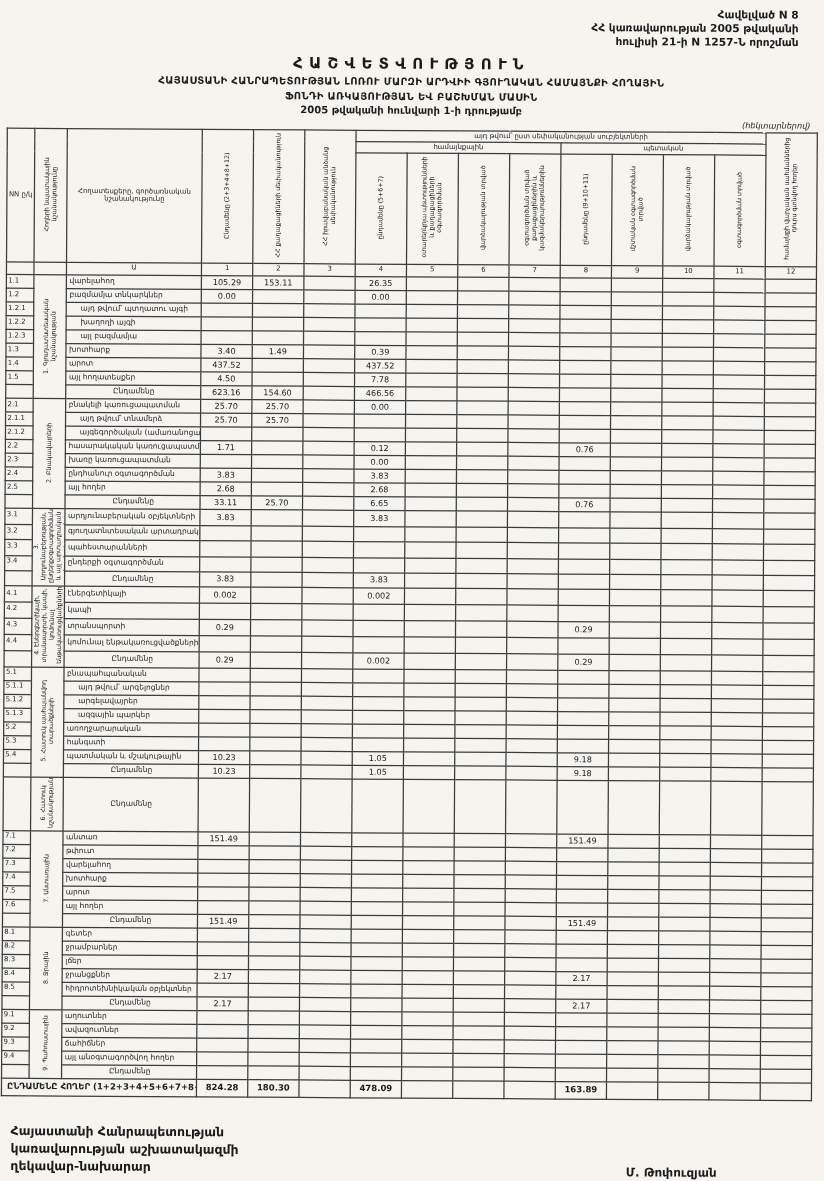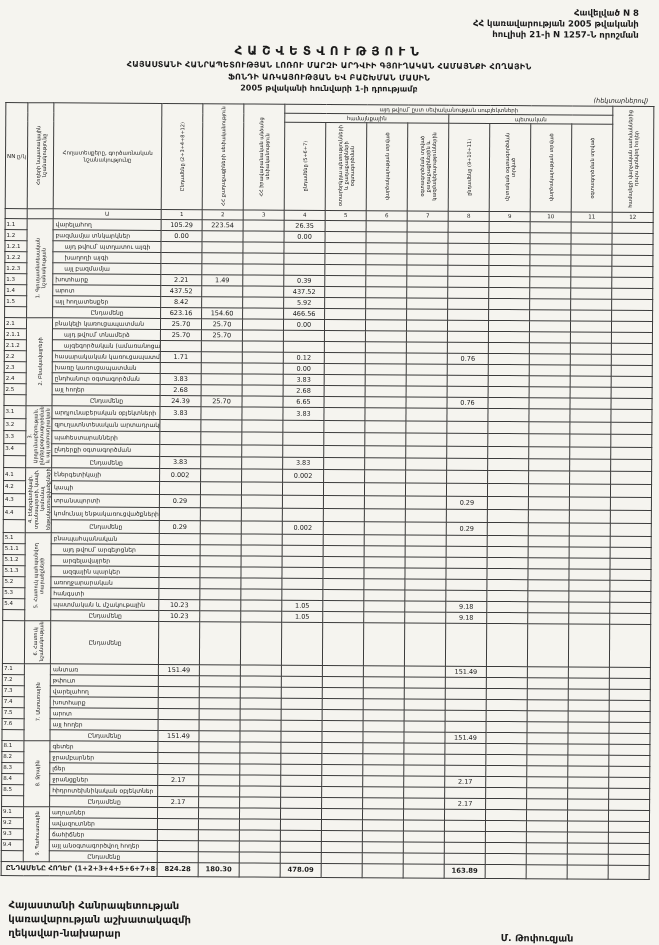--- a/index.html
+++ b/index.html
@@ -123,21 +123,21 @@
         <td>11</td>
         <td>12</td>
       </tr>
     </thead>
     <tbody>
         <tr>
           <td class="code">1.1</td>
           <td class="section" rowspan="9"><span class="vtext vsec">1. Գյուղատնտեսական նշանակության</span></td>
           <td class="name">վարելահող</td>
           <td class="val">105.29</td>
-          <td class="val">223.54</td>
+          <td class="val">153.11</td>
           <td class="val"></td>
           <td class="val">26.35</td>
           <td class="val"></td>
           <td class="val"></td>
           <td class="val"></td>
           <td class="val"></td>
           <td class="val"></td>
           <td class="val"></td>
           <td class="val"></td>
           <td class="val"></td>
@@ -202,21 +202,21 @@
           <td class="val"></td>
           <td class="val"></td>
           <td class="val"></td>
           <td class="val"></td>
           <td class="val"></td>
           <td class="val"></td>
         </tr>
         <tr>
           <td class="code">1.3</td>
           <td class="name">խոտհարք</td>
-          <td class="val">2.21</td>
+          <td class="val">3.40</td>
           <td class="val">1.49</td>
           <td class="val"></td>
           <td class="val">0.39</td>
           <td class="val"></td>
           <td class="val"></td>
           <td class="val"></td>
           <td class="val"></td>
           <td class="val"></td>
           <td class="val"></td>
           <td class="val"></td>
@@ -234,24 +234,24 @@
           <td class="val"></td>
           <td class="val"></td>
           <td class="val"></td>
           <td class="val"></td>
           <td class="val"></td>
           <td class="val"></td>
         </tr>
         <tr>
           <td class="code">1.5</td>
           <td class="name">այլ հողատեսքեր</td>
-          <td class="val">8.42</td>
-          <td class="val"></td>
-          <td class="val"></td>
-          <td class="val">5.92</td>
+          <td class="val">4.50</td>
+          <td class="val"></td>
+          <td class="val"></td>
+          <td class="val">7.78</td>
           <td class="val"></td>
           <td class="val"></td>
           <td class="val"></td>
           <td class="val"></td>
           <td class="val"></td>
           <td class="val"></td>
           <td class="val"></td>
           <td class="val"></td>
         </tr>
         <tr class="total">
@@ -379,21 +379,21 @@
           <td class="val"></td>
           <td class="val"></td>
           <td class="val"></td>
           <td class="val"></td>
           <td class="val"></td>
           <td class="val"></td>
         </tr>
         <tr class="total">
           <td class="code"></td>
           <td class="name">Ընդամենը</td>
-          <td class="val">24.39</td>
+          <td class="val">33.11</td>
           <td class="val">25.70</td>
           <td class="val"></td>
           <td class="val">6.65</td>
           <td class="val"></td>
           <td class="val"></td>
           <td class="val"></td>
           <td class="val">0.76</td>
           <td class="val"></td>
           <td class="val"></td>
           <td class="val"></td>

